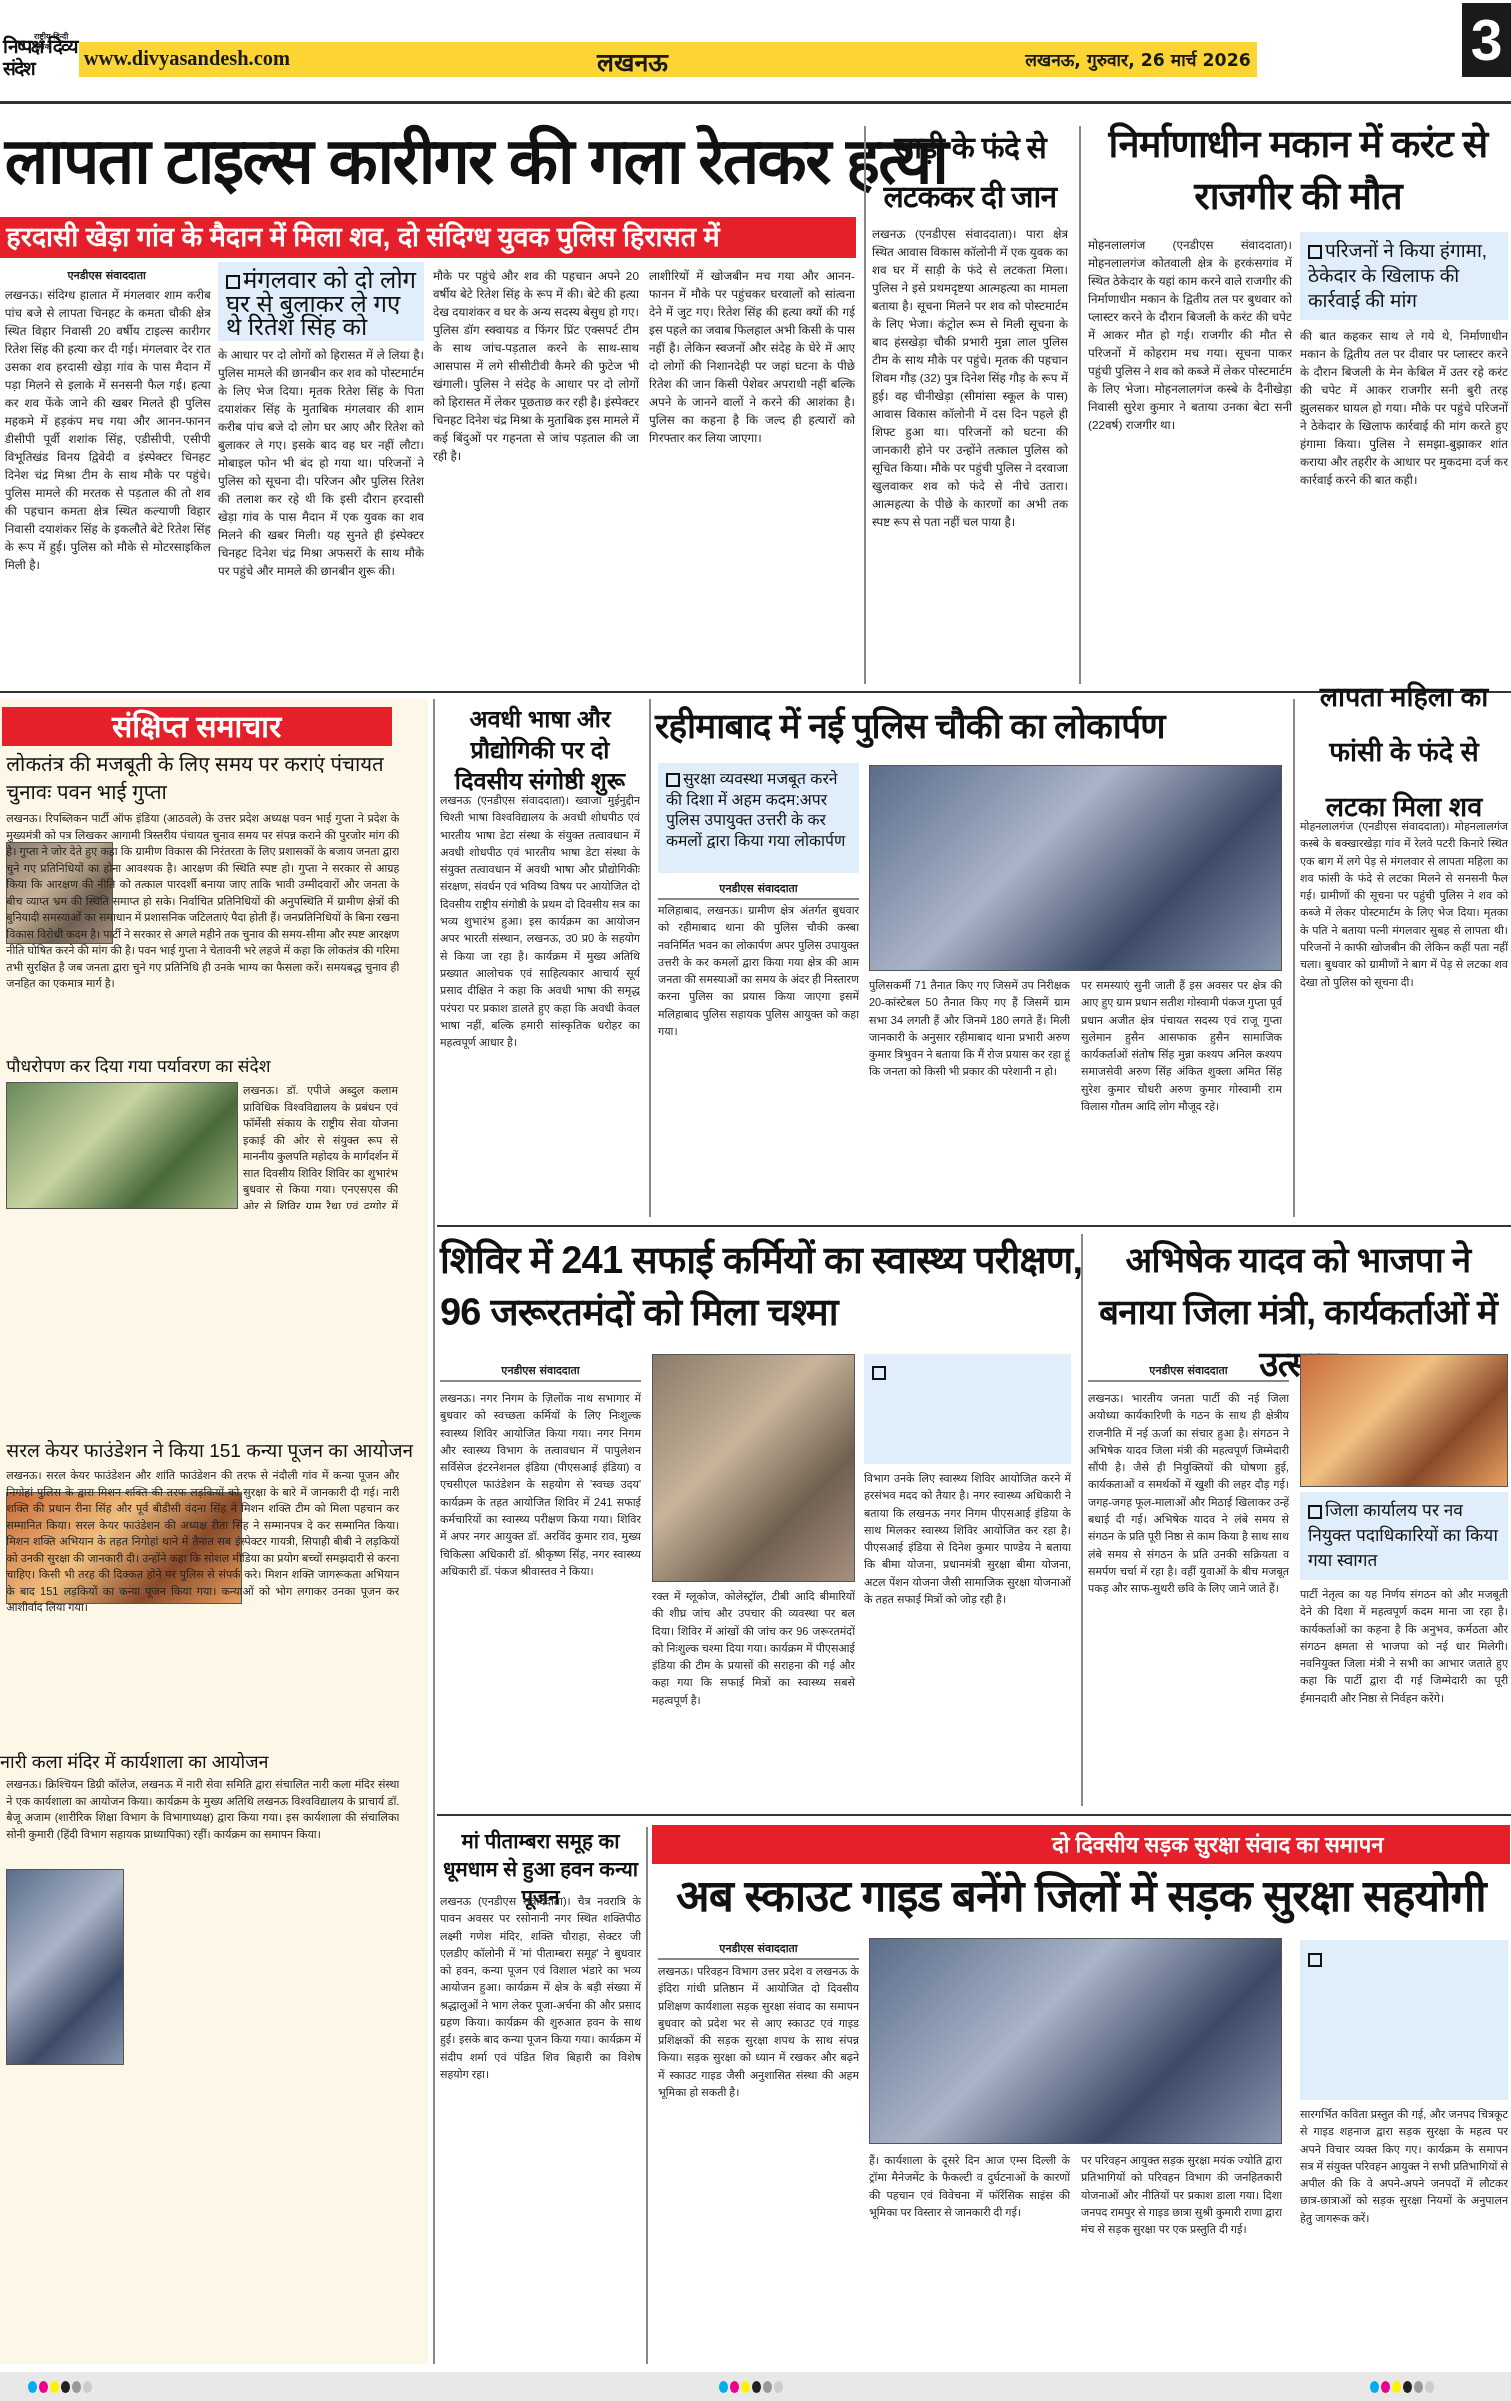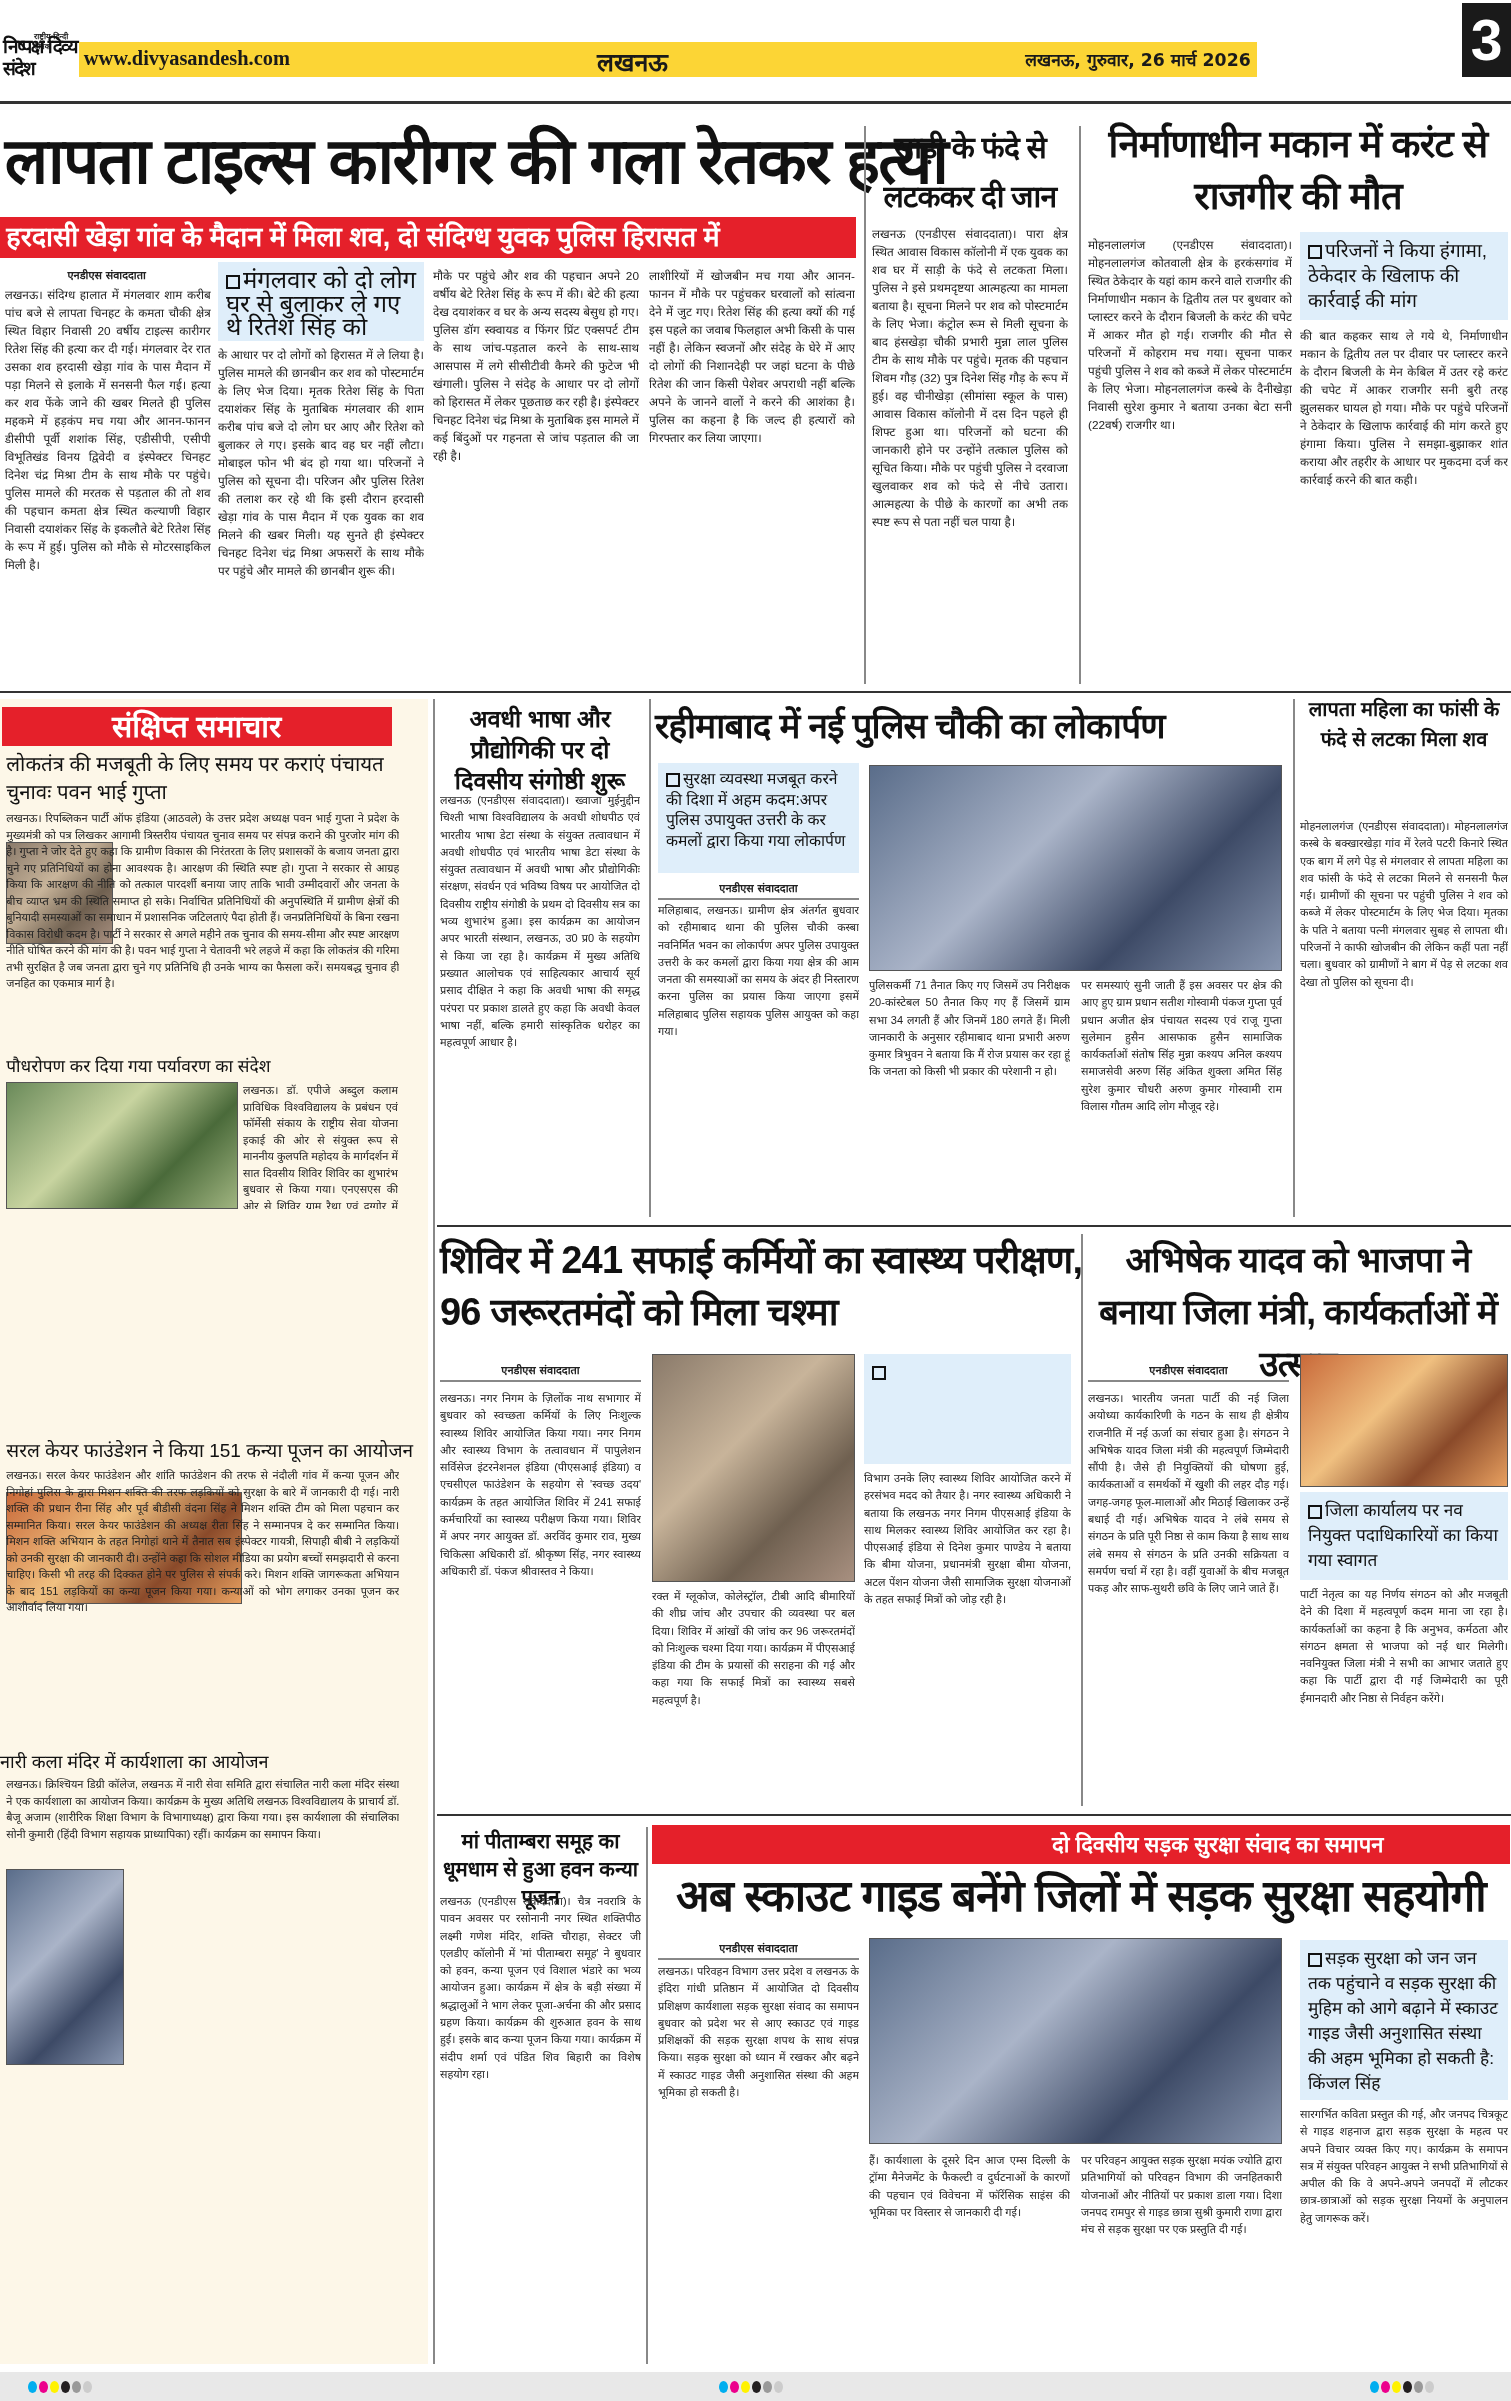--- a/index.html
+++ b/index.html
@@ -109,21 +109,21 @@
   <span class="box"></span><span>सुरक्षा व्यवस्था मजबूत करने की दिशा में अहम कदम:अपर पुलिस उपायुक्त उत्तरी के कर कमलों द्वारा किया गया लोकार्पण</span>
 </div>
 <div class="abs byline byline-line" style="left:658px;top:880px;width:201px">एनडीएस संवाददाता</div>
 <div class="abs photo blue" style="left:869px;top:765px;width:413px;height:206px"></div>
 <div class="abs body-text" style="left:658px;top:902px;width:201px;height:314px;font-size:11px;line-height:17.3px">मलिहाबाद, लखनऊ। ग्रामीण क्षेत्र अंतर्गत बुधवार को रहीमाबाद थाना की पुलिस चौकी कस्बा नवनिर्मित भवन का लोकार्पण अपर पुलिस उपायुक्त उत्तरी के कर कमलों द्वारा किया गया क्षेत्र की आम जनता की समस्याओं का समय के अंदर ही निस्तारण करना पुलिस का प्रयास किया जाएगा इसमें मलिहाबाद पुलिस सहायक पुलिस आयुक्त को कहा गया।</div>
 <div class="abs body-text" style="left:869px;top:977px;width:201px;height:239px;font-size:11px;line-height:17.3px">पुलिसकर्मी 71 तैनात किए गए जिसमें उप निरीक्षक 20-कांस्टेबल 50 तैनात किए गए हैं जिसमें ग्राम सभा 34 लगती हैं और जिनमें 180 लगते हैं। मिली जानकारी के अनुसार रहीमाबाद थाना प्रभारी अरुण कुमार त्रिभुवन ने बताया कि मैं रोज प्रयास कर रहा हूं कि जनता को किसी भी प्रकार की परेशानी न हो।</div>
 <div class="abs body-text" style="left:1081px;top:977px;width:201px;height:239px;font-size:11px;line-height:17.3px">पर समस्याएं सुनी जाती हैं इस अवसर पर क्षेत्र की आए हुए ग्राम प्रधान सतीश गोस्वामी पंकज गुप्ता पूर्व प्रधान अजीत क्षेत्र पंचायत सदस्य एवं राजू गुप्ता सुलेमान हुसैन आसफाक हुसैन सामाजिक कार्यकर्ताओं संतोष सिंह मुन्ना कश्यप अनिल कश्यप समाजसेवी अरुण सिंह अंकित शुक्ला अमित सिंह सुरेश कुमार चौधरी अरुण कुमार गोस्वामी राम विलास गौतम आदि लोग मौजूद रहे।</div>
 
 <div class="vrule" style="left:1293px;top:699px;height:518px"></div>
 
-<div class="abs headline" style="left:1300px;top:694px;width:208px;text-align:center;font-size:20px;line-height:30px">लापता महिला का फांसी के फंदे से लटका मिला शव</div>
+<div class="abs headline" style="left:1300px;top:670px;width:208px;text-align:center;font-size:27px;line-height:55px">लापता महिला का फांसी के फंदे से लटका मिला शव</div>
 <div class="abs body-text" style="left:1300px;top:818px;width:208px;height:397px;font-size:11px;line-height:17.3px">मोहनलालगंज (एनडीएस संवाददाता)। मोहनलालगंज कस्बे के बक्खारखेड़ा गांव में रेलवे पटरी किनारे स्थित एक बाग में लगे पेड़ से मंगलवार से लापता महिला का शव फांसी के फंदे से लटका मिलने से सनसनी फैल गई। ग्रामीणों की सूचना पर पहुंची पुलिस ने शव को कब्जे में लेकर पोस्टमार्टम के लिए भेज दिया। मृतका के पति ने बताया पत्नी मंगलवार सुबह से लापता थी। परिजनों ने काफी खोजबीन की लेकिन कहीं पता नहीं चला। बुधवार को ग्रामीणों ने बाग में पेड़ से लटका शव देखा तो पुलिस को सूचना दी।</div>
 
 <div class="rule" style="left:437px;top:1225px;width:1075px;height:1.6px"></div>
 
 <div class="abs headline" style="left:440px;top:1234px;width:644px;text-align:left;font-size:38px;line-height:52px;letter-spacing:-0.8px">शिविर में 241 सफाई कर्मियों का स्वास्थ्य परीक्षण, 96 जरूरतमंदों को मिला चश्मा</div>
 <div class="abs byline byline-line" style="left:440px;top:1362px;width:201px">एनडीएस संवाददाता</div>
 <div class="abs photo" style="left:652px;top:1354px;width:203px;height:228px"></div>
 <div class="abs callout" style="left:864px;top:1354px;width:207px;height:110px;font-size:17.3px;line-height:23.6px">
   <span class="box"></span>
 </div>
@@ -147,21 +147,21 @@
 <div class="abs headline" style="left:440px;top:1827px;width:201px;text-align:center;font-size:20.4px;line-height:28px">मां पीताम्बरा समूह का धूमधाम से हुआ हवन कन्या पूजन</div>
 <div class="abs body-text" style="left:440px;top:1893px;width:201px;height:471px;font-size:11px;line-height:17.3px">लखनऊ (एनडीएस संवाददाता)। चैत्र नवरात्रि के पावन अवसर पर रसोनानी नगर स्थित शक्तिपीठ लक्ष्मी गणेश मंदिर, शक्ति चौराहा, सेक्टर जी एलडीए कॉलोनी में 'मां पीताम्बरा समूह' ने बुधवार को हवन, कन्या पूजन एवं विशाल भंडारे का भव्य आयोजन हुआ। कार्यक्रम में क्षेत्र के बड़ी संख्या में श्रद्धालुओं ने भाग लेकर पूजा-अर्चना की और प्रसाद ग्रहण किया। कार्यक्रम की शुरुआत हवन के साथ हुई। इसके बाद कन्या पूजन किया गया। कार्यक्रम में संदीप शर्मा एवं पंडित शिव बिहारी का विशेष सहयोग रहा।</div>
 
 <div class="vrule" style="left:646px;top:1827px;height:537px"></div>
 
 <div class="abs redbar" style="left:652px;top:1825px;width:858px;height:39px;font-size:22px;line-height:39px;padding-left:400px">दो दिवसीय सड़क सुरक्षा संवाद का समापन</div>
 <div class="abs headline" style="left:652px;top:1866px;width:858px;text-align:center;font-size:44px;line-height:60px;letter-spacing:-0.8px;white-space:nowrap">अब स्काउट गाइड बनेंगे जिलों में सड़क सुरक्षा सहयोगी</div>
 <div class="abs byline byline-line" style="left:658px;top:1940px;width:201px">एनडीएस संवाददाता</div>
 <div class="abs photo blue" style="left:869px;top:1938px;width:413px;height:206px"></div>
 <div class="abs callout" style="left:1300px;top:1940px;width:208px;height:160px;font-size:17.3px;line-height:25px">
-  <span class="box"></span><span>सड़क सुरक्षा को जन जन तक पहुंचाने व सड़क सुरक्षा की मुहिम को आगे बढ़ाने में स्काउट गाइड जैसी अनुशासित संस्था की अहम भूमिका हो सकती है: किंजल सिंह</span>
+  <span class="box"></span>
 </div>
 <div class="abs body-text" style="left:658px;top:1963px;width:201px;height:400px;font-size:11px;line-height:17.3px">लखनऊ। परिवहन विभाग उत्तर प्रदेश व लखनऊ के इंदिरा गांधी प्रतिष्ठान में आयोजित दो दिवसीय प्रशिक्षण कार्यशाला सड़क सुरक्षा संवाद का समापन बुधवार को प्रदेश भर से आए स्काउट एवं गाइड प्रशिक्षकों की सड़क सुरक्षा शपथ के साथ संपन्न किया। सड़क सुरक्षा को ध्यान में रखकर और बढ़ने में स्काउट गाइड जैसी अनुशासित संस्था की अहम भूमिका हो सकती है।</div>
 <div class="abs body-text" style="left:869px;top:2152px;width:201px;height:212px;font-size:11px;line-height:17.3px">हैं। कार्यशाला के दूसरे दिन आज एम्स दिल्ली के ट्रॉमा मैनेजमेंट के फैकल्टी व दुर्घटनाओं के कारणों की पहचान एवं विवेचना में फॉरेंसिक साइंस की भूमिका पर विस्तार से जानकारी दी गई।</div>
 <div class="abs body-text" style="left:1081px;top:2152px;width:201px;height:212px;font-size:11px;line-height:17.3px">पर परिवहन आयुक्त सड़क सुरक्षा मयंक ज्योति द्वारा प्रतिभागियों को परिवहन विभाग की जनहितकारी योजनाओं और नीतियों पर प्रकाश डाला गया। दिशा जनपद रामपुर से गाइड छात्रा सुश्री कुमारी राणा द्वारा मंच से सड़क सुरक्षा पर एक प्रस्तुति दी गई।</div>
 <div class="abs body-text" style="left:1300px;top:2106px;width:208px;height:258px;font-size:11px;line-height:17.3px">सारगर्भित कविता प्रस्तुत की गई, और जनपद चित्रकूट से गाइड शहनाज द्वारा सड़क सुरक्षा के महत्व पर अपने विचार व्यक्त किए गए। कार्यक्रम के समापन सत्र में संयुक्त परिवहन आयुक्त ने सभी प्रतिभागियों से अपील की कि वे अपने-अपने जनपदों में लौटकर छात्र-छात्राओं को सड़क सुरक्षा नियमों के अनुपालन हेतु जागरूक करें।</div>
 
 <div class="abs footer-strip">
   <div class="abs" style="left:28px;top:8.6px" id="dots-a"><span class="dot" style="background: rgb(0, 174, 239);"></span><span class="dot" style="background: rgb(236, 0, 140);"></span><span class="dot" style="background: rgb(255, 242, 0);"></span><span class="dot" style="background: rgb(35, 31, 32);"></span><span class="dot" style="background: rgb(153, 153, 153);"></span><span class="dot" style="background: rgb(204, 204, 204);"></span></div>
   <div class="abs" style="left:719px;top:8.6px" id="dots-b"><span class="dot" style="background: rgb(0, 174, 239);"></span><span class="dot" style="background: rgb(236, 0, 140);"></span><span class="dot" style="background: rgb(255, 242, 0);"></span><span class="dot" style="background: rgb(35, 31, 32);"></span><span class="dot" style="background: rgb(153, 153, 153);"></span><span class="dot" style="background: rgb(204, 204, 204);"></span></div>
   <div class="abs" style="left:1370px;top:8.6px" id="dots-c"><span class="dot" style="background: rgb(0, 174, 239);"></span><span class="dot" style="background: rgb(236, 0, 140);"></span><span class="dot" style="background: rgb(255, 242, 0);"></span><span class="dot" style="background: rgb(35, 31, 32);"></span><span class="dot" style="background: rgb(153, 153, 153);"></span><span class="dot" style="background: rgb(204, 204, 204);"></span></div>

